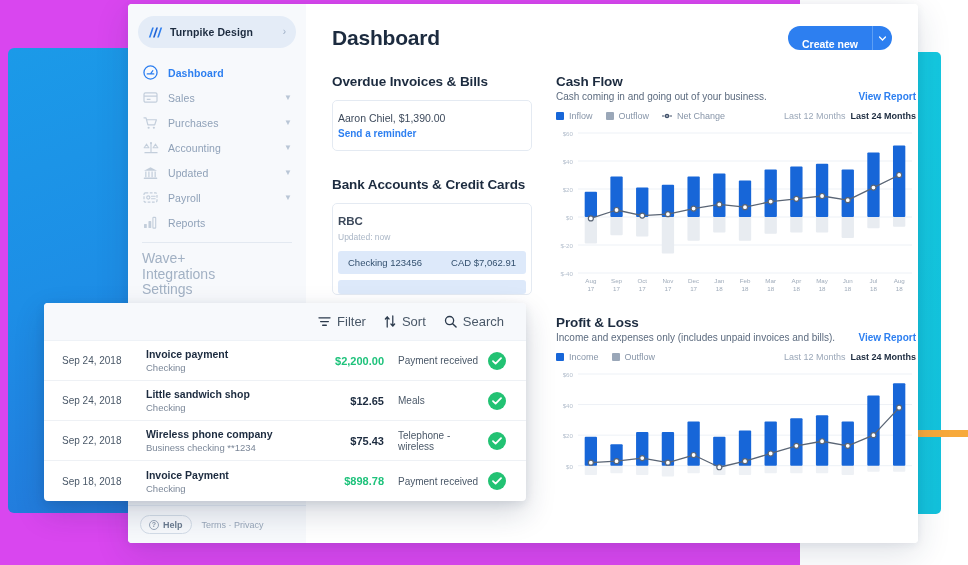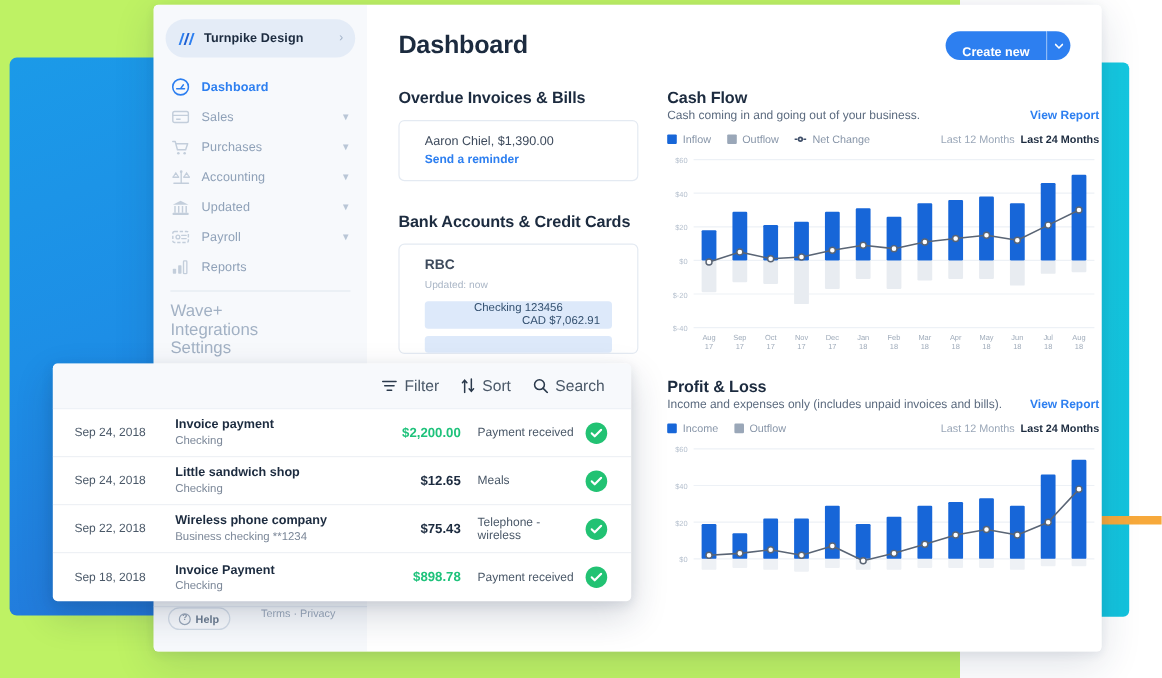--- a/index.html
+++ b/index.html
@@ -2,21 +2,21 @@
 <html><head>
 <meta charset="utf-8">
 <style>
   * { box-sizing: border-box; margin: 0; padding: 0; }
   html, body {
     width: 968px; height: 565px;
     background: #ffffff;
     font-family: "Liberation Sans", sans-serif;
     overflow: hidden;
   }
-  #stage { position: relative; width: 800px; height: 565px; background:#bef264; }
+  #stage { position: relative; width: 800px; height: 565px; background:#d946ef; }
 
   
   .bg-blue {
     position:absolute; left:8px; top:48px; width:330px; height:465px;
     border-radius:6px;
     background: linear-gradient(160deg,#1b9ae8 0%,#1d8ee6 45%,#2573d8 100%);
   }
   .bg-cyan {
     position:absolute; left:909px; top:52px; width:32px; height:462px;
     border-radius:5px;
@@ -65,21 +65,21 @@
   .nav-label { font-size:10.5px; color:#8fa1b8; letter-spacing:.1px; }
   .nav-item.active .nav-label { color:#2d7ff0; font-weight:bold; }
   .nav-caret { margin-left:auto; font-size:8px; color:#b9c6d6; line-height:1; }
 
   .nav-sep { height:1px; background:#e3e9f1; margin:7px 14px 8px 14px; }
   .sub-links { padding:0 14px; }
   .sub-link { font-size:14px; color:#a2b1c4; line-height:15.5px; cursor:pointer; }
 
   .sidebar-footer {
     margin-top:auto; border-top:1px solid #e6ecf3;
-    height:38px; display:flex; align-items:flex-start; padding:0 12px; gap:26px;
+    height:38px; display:flex; align-items:center; padding:0 12px; gap:10px;
   }
   .help-pill {
     display:flex; align-items:center; gap:4px;
     border:1px solid #d3dce7; border-radius:11px; height:19px; padding:0 8px;
     font-size:9px; color:#6b7b8f; font-weight:bold; cursor:pointer;
   }
   .help-q {
     width:10px;height:10px;border-radius:50%;border:1px solid #9aa8ba;
     font-size:7px;line-height:8px;text-align:center;color:#8a98aa;
   }
@@ -104,31 +104,31 @@
     border-left:1px solid #5d9ff5; display:flex; align-items:center; justify-content:center;
   }
 
   .cols { display:flex; gap:24px; margin-top:24px; }
   .col-left { width:200px; flex:0 0 200px; }
   .col-right { flex:1; }
 
   .sec-title { font-size:13.5px; font-weight:bold; color:#1c2b3f; letter-spacing:-.1px; }
   .card {
     border:1px solid #e4eaf2; border-radius:5px; margin-top:11px;
-    padding:11px 21px; background:#fff;
+    padding:11px 5px; background:#fff;
   }
   .inv-name { font-size:10.5px; color:#3d4a5c; }
   .inv-link { font-size:10px; color:#2d7ff0; font-weight:bold; margin-top:4px; cursor:pointer; }
 
   .bank-title { font-size:11.5px; color:#3d4a5c; font-weight:bold;}
   .bank-upd { font-size:8.5px; color:#aab6c6; margin-top:5px; }
   .bank-row {
     margin-top:9px; background:#dde9fa; border-radius:3px;
     height:23px; display:flex; align-items:center; padding:0 10px;
-    font-size:9.5px; color:#33506f;flex-direction:column;
+    font-size:9.5px; color:#33506f;
   }
   .bank-row .amt { margin-left:auto; }
   .bank-row2 { margin-top:6px; height:14px; background:#dde9fa; border-radius:3px; }
 
   
   .chart-block { margin-bottom:10px; }
   .chart-sub { font-size:10px; color:#5c6b7f; margin-top:2px; display:flex; align-items:center; }
   .view-report { margin-left:auto; color:#2d7ff0; font-weight:bold; font-size:10px; cursor:pointer; }
   .legend-row { display:flex; align-items:center; margin-top:9px; }
   .lg { display:flex; align-items:center; margin-right:13px; font-size:9px; color:#8795a8; }

